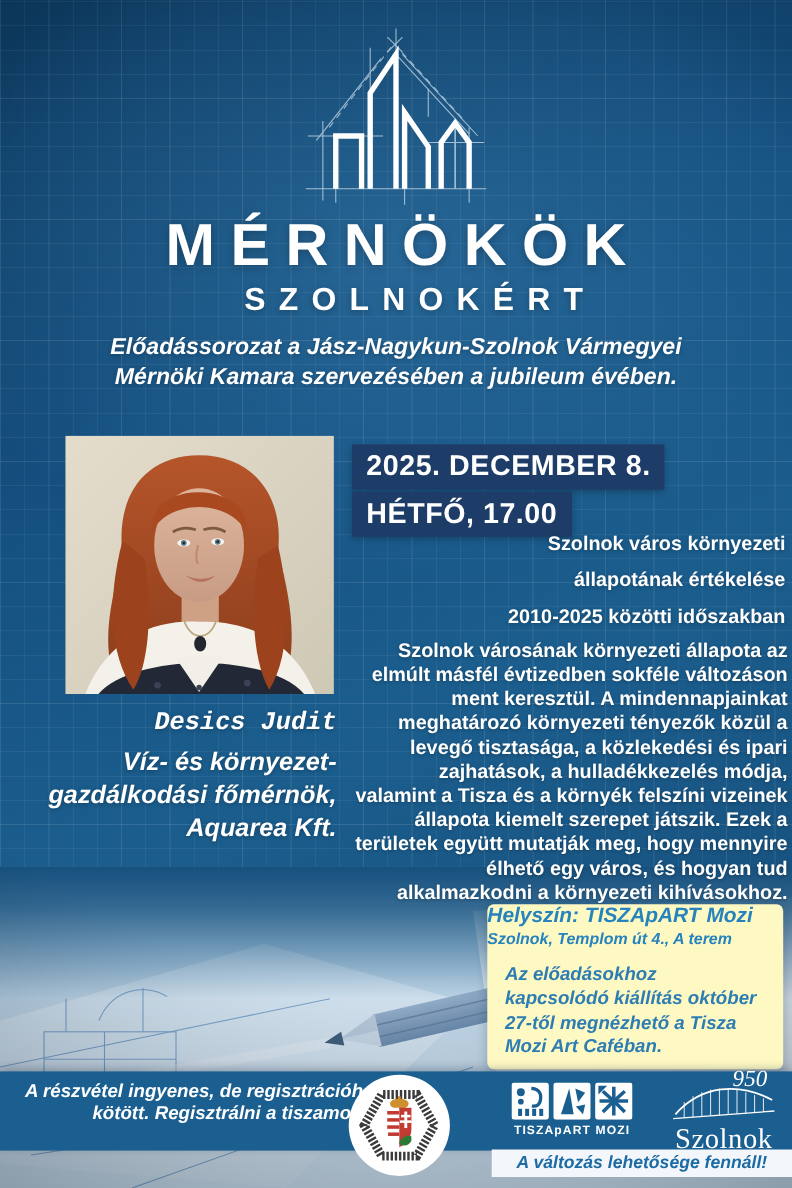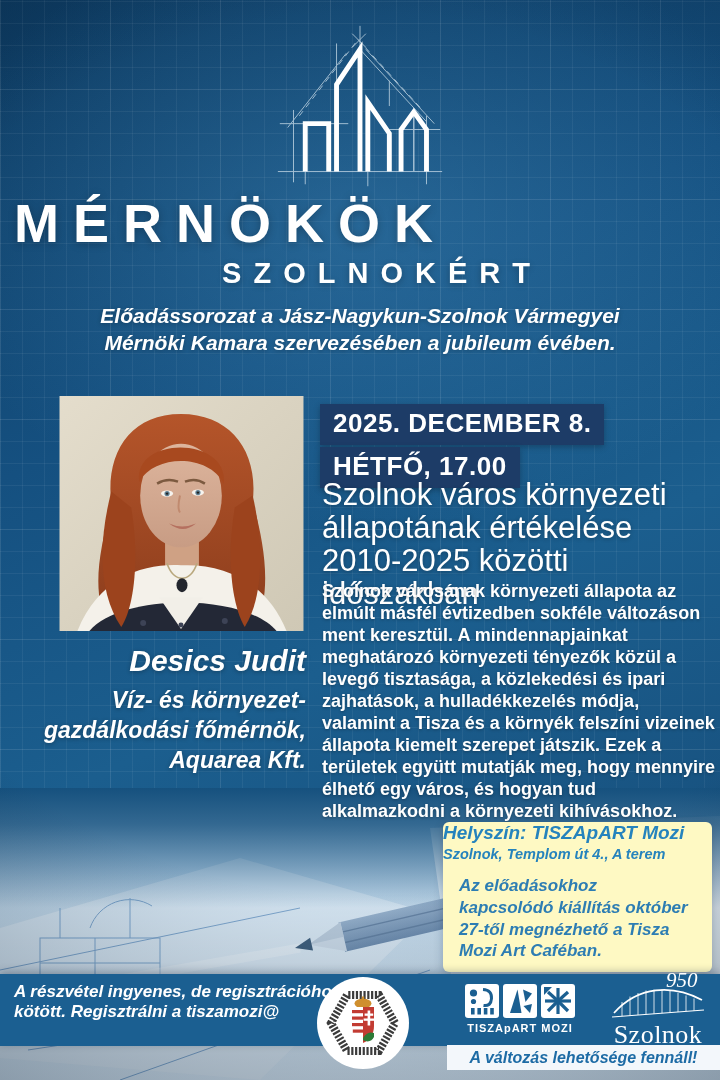--- a/index.html
+++ b/index.html
@@ -2,21 +2,21 @@
 <html><head>
 <meta charset="utf-8">
 <style>
   * { margin:0; padding:0; box-sizing:border-box; }
   html,body { background:#1a1a1a; }
   .poster {
     position:relative; width:720px; height:1080px; margin:0 auto;
     overflow:hidden; background:#17537f;
     font-family:"Liberation Sans", sans-serif;
   }
-  .abs { position:absolute; }
+  .abs { position:absolute;text-align:right; }
 
   
   .bg-base {
     inset:0;
     background:
       radial-gradient(ellipse 640px 430px at 50% 21%, rgba(70,145,195,.38), rgba(70,145,195,0) 70%),
       linear-gradient(155deg, #0d3a60 0%, #155080 34%, #1b5e8e 58%, #174f7c 88%, #123f66 100%);
   }
   .bg-grid {
     inset:0;
@@ -34,55 +34,55 @@
   
   .bp { left:0; top:788px; width:720px; height:292px; }
   .bp-fade {
     left:0; top:788px; width:720px; height:120px;
     background: linear-gradient(180deg, #16517e 0%, rgba(22,81,126,.8) 30%, rgba(22,81,126,0) 100%);
   }
 
   
   .logo { left:272px; top:22px; width:176px; height:172px; }
   .title-1 {
-    left:0; top:192px; width:720px; text-align:left; color:#fff;
+    left:0; top:192px; width:720px; text-align:center; color:#fff;
     font-size:54px; font-weight:bold; letter-spacing:14px; text-indent:14px;
     text-shadow:0 2px 8px rgba(0,0,0,.25);
   }
   .title-2 {
     left:0; top:257px; width:720px; text-align:center; color:#fff;
     font-size:29px; font-weight:bold; letter-spacing:12px; text-indent:12px;
     text-shadow:0 2px 6px rgba(0,0,0,.25);
     padding-left:32px;
   }
   .series {
     left:50px; top:303px; width:620px; text-align:center; color:#fff;
     font-size:21px; font-weight:bold; font-style:italic; line-height:1.28;
     text-shadow:0 1px 4px rgba(0,0,0,.25);
   }
 
   
   .photo { left:58px; top:396px; width:247px; height:235px; overflow:hidden; }
   .speaker { left:8px; top:644px; width:298px; text-align:right; color:#fff; }
-  .speaker-name { font-size:30px; font-weight:bold; font-style:italic; margin-bottom:8px;
-                  text-shadow:0 1px 4px rgba(0,0,0,.3); }
+  .speaker-name { font-size:23px; font-weight:bold; font-style:italic; margin-bottom:8px;
+                  text-shadow:0 1px 4px rgba(0,0,0,.3);font-family:Liberation Mono, monospace; }
   .speaker-role { font-size:23px; font-style:italic; line-height:1.3;
                   text-shadow:0 1px 4px rgba(0,0,0,.3);font-weight:bold; }
   .speaker-role span { display:block; }
 
   
   .badges { left:320px; top:404px; display:flex; flex-direction:column; align-items:flex-start; }
   .badge {
     background:#1d3c67; color:#fff; font-weight:bold; font-size:26px;
     padding:4px 13px 6px; margin-bottom:2px; letter-spacing:.5px;
     box-shadow:0 2px 6px rgba(0,0,0,.25);
   }
   .talk-title {
     left:322px; top:478px; width:392px; color:#fff;
-    font-size:31px; font-weight:normal; line-height:33px;
+    font-size:18px; font-weight:bold; line-height:33px;
     text-shadow:0 1px 4px rgba(0,0,0,.3);
   }
   .talk-desc {
     left:322px; top:580px; width:394px; color:#fff;
     font-size:18px; font-weight:600; line-height:22px;
     text-shadow:0 1px 3px rgba(0,0,0,.3);
   }
 
   
   .venue {

